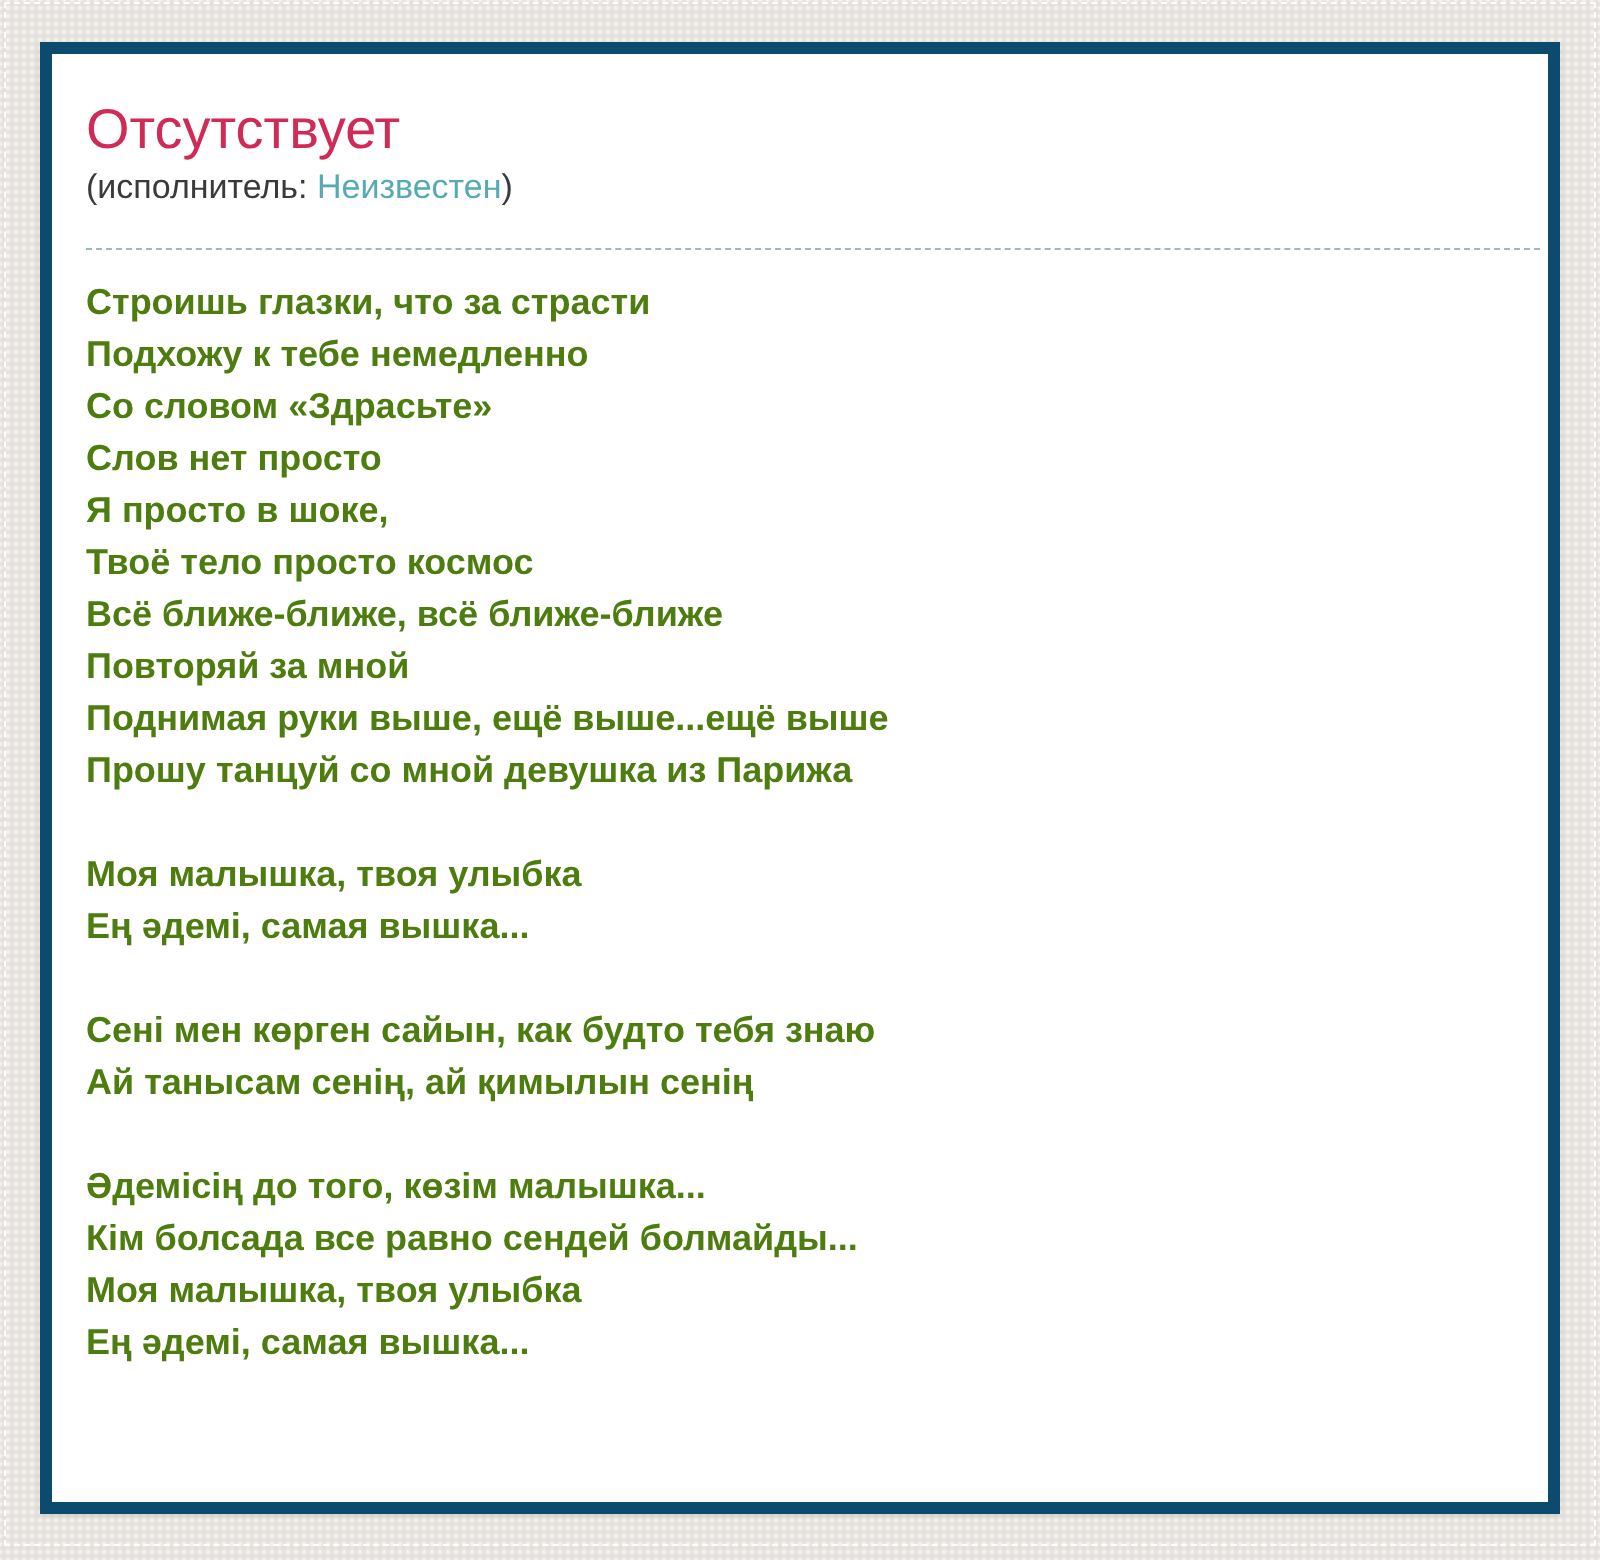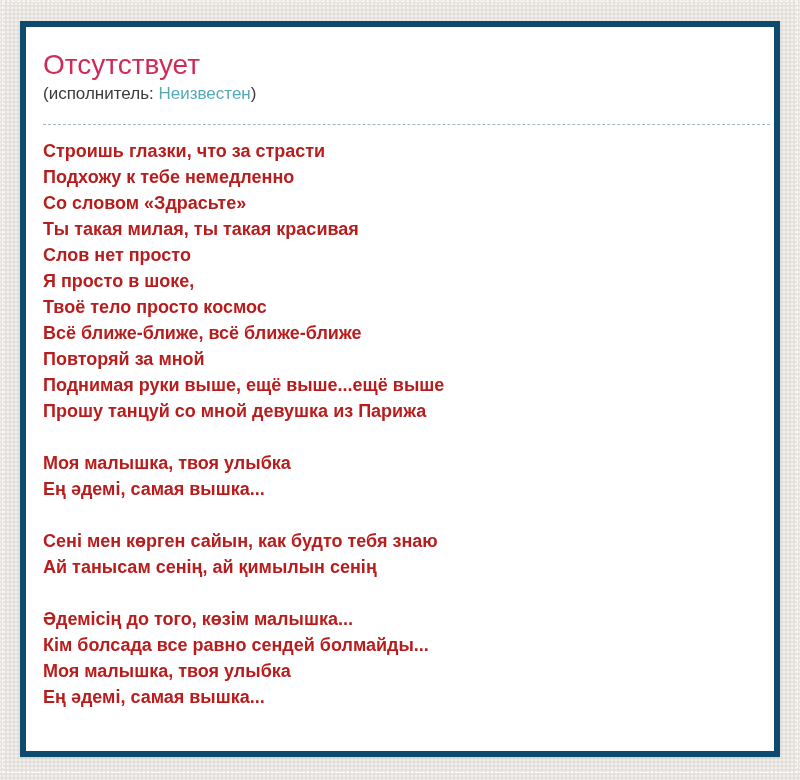--- a/index.html
+++ b/index.html
@@ -56,41 +56,40 @@
   }
   .artist-link {
     color: #55aab4;
     text-decoration: none;
     cursor: pointer;
   }
   .lyrics {
     margin-top: 13px;
     font-size: 18px;
     font-weight: bold;
-    color: #b91c1c;
+    color: #4d7c0f;
   }
   .lyric-line {
     min-height: 26px;
     line-height: 26px;
     white-space: pre;
   }
 </style>
 </head>
 <body>
 
 <div class="stitch-frame"></div>
 
 <div class="card">
   <h1 class="song-title">Отсутствует</h1>
   <div class="artist-line"><span>(исполнитель: </span><a class="artist-link">Неизвестен</a><span>)</span></div>
   <div class="lyrics">
       <div class="lyric-line">Строишь глазки, что за страсти</div>
       <div class="lyric-line">Подхожу к тебе немедленно</div>
       <div class="lyric-line">Со словом «Здрасьте»</div>
-      <div class="lyric-line">Ты такая милая, ты такая красивая</div>
       <div class="lyric-line">Слов нет просто</div>
       <div class="lyric-line">Я просто в шоке,</div>
       <div class="lyric-line">Твоё тело просто космос</div>
       <div class="lyric-line">Всё ближе-ближе, всё ближе-ближе</div>
       <div class="lyric-line">Повторяй за мной</div>
       <div class="lyric-line">Поднимая руки выше, ещё выше...ещё выше</div>
       <div class="lyric-line">Прошу танцуй со мной девушка из Парижа</div>
       <div class="lyric-line">&nbsp;</div>
       <div class="lyric-line">Моя малышка, твоя улыбка</div>
       <div class="lyric-line">Ең әдемі, самая вышка...</div>

